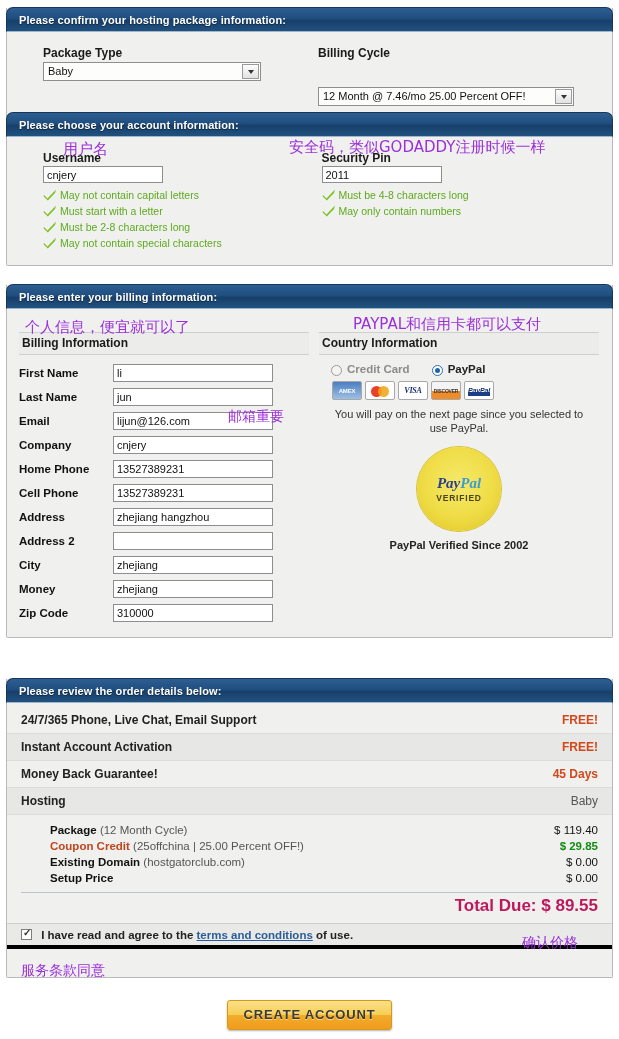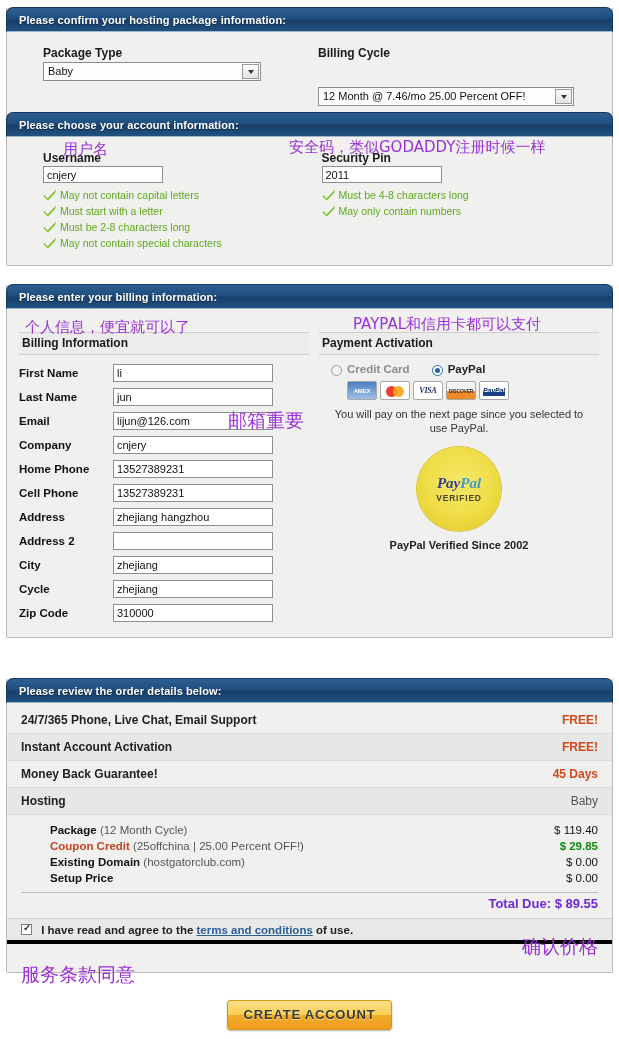--- a/index.html
+++ b/index.html
@@ -128,21 +128,21 @@
   }
   .radio.on { background: #fff; border-color: #2b6cb0; }
   .radio.on::after {
     content:""; position:absolute; left:2px; top:2px; width:5px; height:5px;
     border-radius:50%; background:#2364a8;
   }
   .radio-item { display: flex; align-items: center; margin-right: 22px; }
   .radio-item.off span { color: #8c8c8c; }
   .radio-item.on span { color: #222; }
 
-  .cards { display: flex; margin-left: 28px; gap: 3px; }
+  .cards { display: flex; margin-left: 13px; gap: 3px; }
   .card {
     width: 30px; height: 19px; border: 1px solid #a8a8a8; border-radius: 2px;
     background: #fff; font-size: 6px; font-weight: bold;
     display: flex; align-items: center; justify-content: center; overflow: hidden;
     letter-spacing: -.2px;
   }
   .card.amex { background: linear-gradient(to bottom,#4a7fc1,#9fc0e4); color:#fff; }
   .card.mc   { background: #fff; position: relative; }
   .card.mc::before, .card.mc::after {
     content:""; position:absolute; top:4px; width:11px; height:11px; border-radius:50%;
@@ -185,21 +185,21 @@
   .ord-val.days { color: #d2481c; }
   .ord-val.plain { color: #555; font-weight: normal; }
   .lines { padding: 7px 14px 2px 14px; }
   .line { display: flex; justify-content: space-between; font-size: 11.5px; line-height: 16px; padding-left: 29px; }
   .line b { font-weight: bold; color:#111; }
   .line .muted { color:#555; font-weight: normal; }
   .line .coupon-lbl { color:#c0461e; font-weight: bold; }
   .line .amt { color:#111; }
   .line .amt.green { color:#138c13; font-weight: bold; }
   .total-sep { border-top: 1px solid #b9c3cc; margin: 4px 14px 0 14px; }
-  .total-row { text-align: right; padding: 3px 14px 7px 14px; color:#6d28d9; font-weight: bold; font-size: 13px; }
+  .total-row { text-align: right; padding: 3px 14px 7px 14px; color:#be185d; font-weight: bold; font-size: 17px; }
   .terms-row {
     display:flex; align-items:center; justify-content: space-between;
     border-top: 1px solid #cfcfcf; border-bottom: 4px solid #000000;
     background:#e9e9e7; padding: 4px 14px; font-size: 11.5px; font-weight: bold;
   }
   .cbox {
     width:11px;height:11px;border:1px solid #7d7d7d;background:#fff;display:inline-block;
     margin-right:6px; position:relative; top:1px;
   }
   .cbox::after{ content:"\2713"; position:absolute; left:1px; top:-3px; font-size:10px; color:#333; }
@@ -223,21 +223,21 @@
   
   .anno {
     position: absolute;
     color: #9b30d9;
     font-family: "DejaVu Sans", sans-serif;
     font-size: 15px;
     white-space: nowrap;
     font-weight: normal;
     z-index: 20;
   }
-  .anno.sm { font-size: 19px; }
+  .anno.sm { font-size: 14px; }
 </style>
 </head>
 <body>
 
 <div class="panel" id="panel-package">
   <div class="panel-head">Please confirm your hosting package information:</div>
   <div class="panel-body">
     <div class="pkg-row">
       <div class="pkg-col-1">
         <div class="fld-label pkg-lbl">Package Type</div>
@@ -355,31 +355,31 @@
         </div>
         <div class="bill-row">
           <span class="bl">Address 2</span>
           <input class="txt" value="" style="">
         </div>
         <div class="bill-row">
           <span class="bl">City</span>
           <input class="txt" value="zhejiang" style="">
         </div>
         <div class="bill-row">
-          <span class="bl">Cycle</span>
+          <span class="bl">Money</span>
           <input class="txt" value="zhejiang" style="">
         </div>
         <div class="bill-row">
           <span class="bl">Zip Code</span>
           <input class="txt" value="310000" style="">
         </div>
       </div>
 
       <div class="bill-right">
-        <div class="sub-head" style="margin-top:13px;">Payment Activation</div>
+        <div class="sub-head" style="margin-top:13px;">Country Information</div>
 
         <div class="pay-radios">
           <label class="radio-item off">
             <span class="radio"></span>
             <span>Credit Card</span>
           </label>
           <label class="radio-item on">
             <span class="radio on"></span>
             <span>PayPal</span>
           </label>

